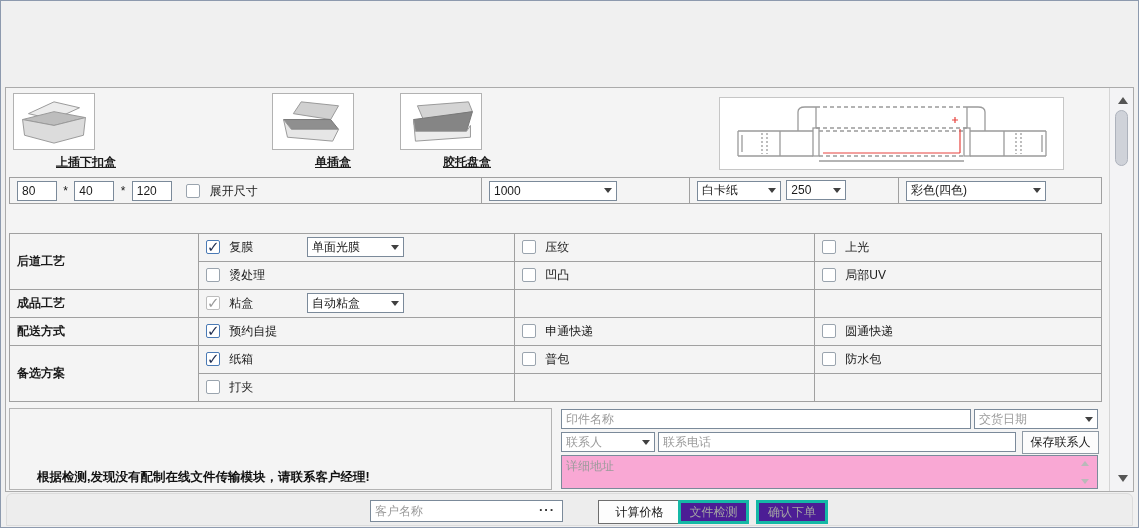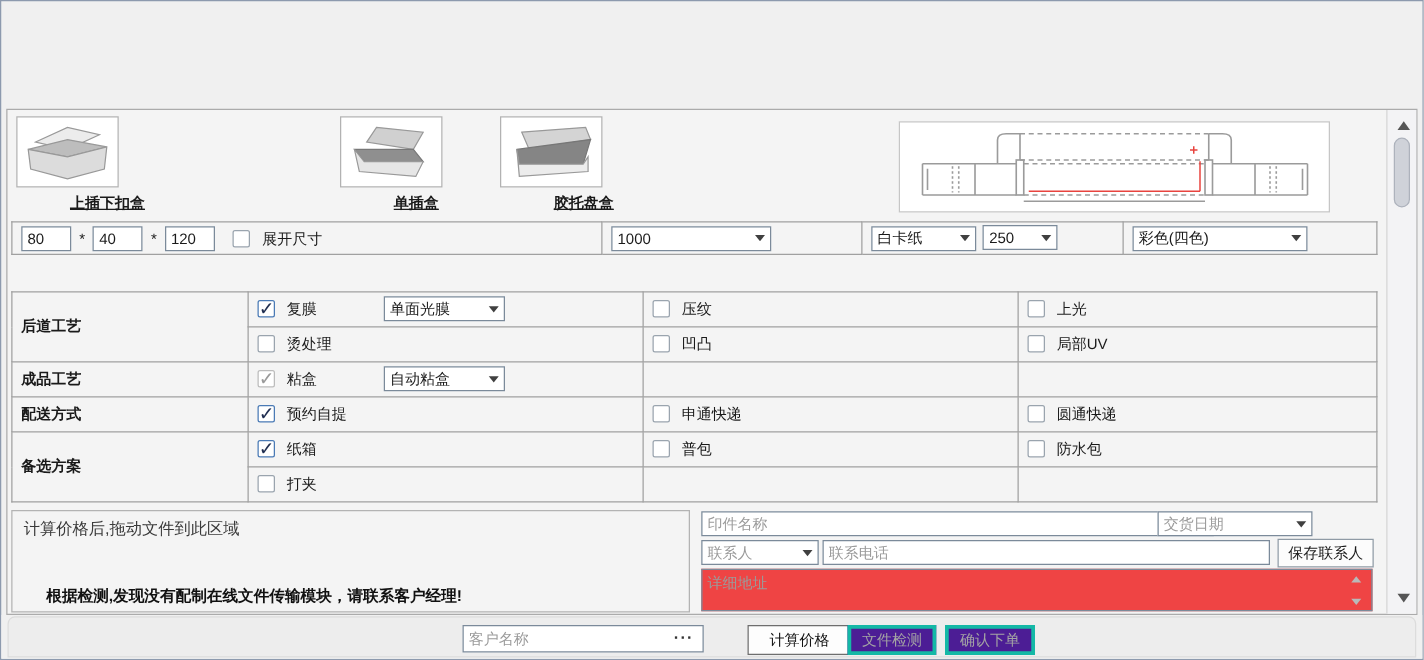--- a/index.html
+++ b/index.html
@@ -68,26 +68,26 @@
   .sb-down{bottom:9px;border-top:7px solid #555;}
   .sb-thumb{position:absolute;left:5px;top:22px;width:13px;height:56px;background:#cfd2d9;border:1px solid #adb2bc;border-radius:7px;}
 
   
   .dropzone{position:absolute;left:8px;top:407px;width:543px;height:82px;border:1px solid #b3b3b3;background:#f4f4f4;}
   .drop-hint{position:absolute;left:9px;top:5px;font-size:13px;color:#3a3a3a;}
   .drop-warning{position:absolute;left:27px;top:60px;font-size:12.5px;font-weight:bold;color:#111;}
 
   .orderform .tin{position:absolute;}
   .in-printname{left:560px;top:408px;width:410px;}
-  .dd-date{position:absolute;left:925px;top:408px;width:124px;}
+  .dd-date{position:absolute;left:973px;top:408px;width:124px;}
   .dd-contact{position:absolute;left:560px;top:431px;width:94px;}
   .in-phone{left:657px;top:431px;width:358px;}
   .btn-savecontact{position:absolute;left:1021px;top:430px;width:77px;height:23px;background:#fcfcfc;
     border:1px solid #8f9aa5;font-size:12px;color:#1a1a1a;cursor:pointer;}
-  .in-address{position:absolute;left:560px;top:454px;width:537px;height:34px;border:1px solid #7b8a9a;background:#ef4444;
+  .in-address{position:absolute;left:560px;top:454px;width:537px;height:34px;border:1px solid #7b8a9a;background:#f9a8d4;
     font-size:12px;color:#1a1a1a;padding:2px 16px 2px 4px;resize:none;overflow:hidden;}
   .in-address::placeholder{color:#9b9b9b;}
   .ta-arrow{position:absolute;width:0;height:0;border-left:4px solid transparent;border-right:4px solid transparent;}
   .ta-up{left:1080px;top:460px;border-bottom:5px solid #b9b9b9;}
   .ta-down{left:1080px;top:478px;border-top:5px solid #b9b9b9;}
 
   
   .bottombar{position:absolute;left:0;top:491px;width:1137px;height:36px;background:#f0f0f0;}
   .bar-panel{position:absolute;left:5px;top:1px;width:1127px;height:33px;background:#ededed;border:1px solid #dcdcdc;
     border-radius:6px 6px 0 0;}
@@ -299,21 +299,20 @@
         <span class="cb"></span>
         <span class="cb-label">打夹</span>
       </td>
       <td></td>
       <td></td>
     </tr>
   </tbody>
     </table>
 
   <div class="dropzone">
-    <span class="drop-hint">计算价格后,拖动文件到此区域</span>
     <span class="drop-warning">根据检测,发现没有配制在线文件传输模块，请联系客户经理!</span>
   </div>
 
   <div class="orderform">
     <input class="tin in-printname" placeholder="印件名称" style="">
     <div class="dd gray dd-date">
       <span class="dd-val">交货日期</span>
       <span class="dd-arrow"></span>
     </div>
     <div class="dd gray dd-contact">

